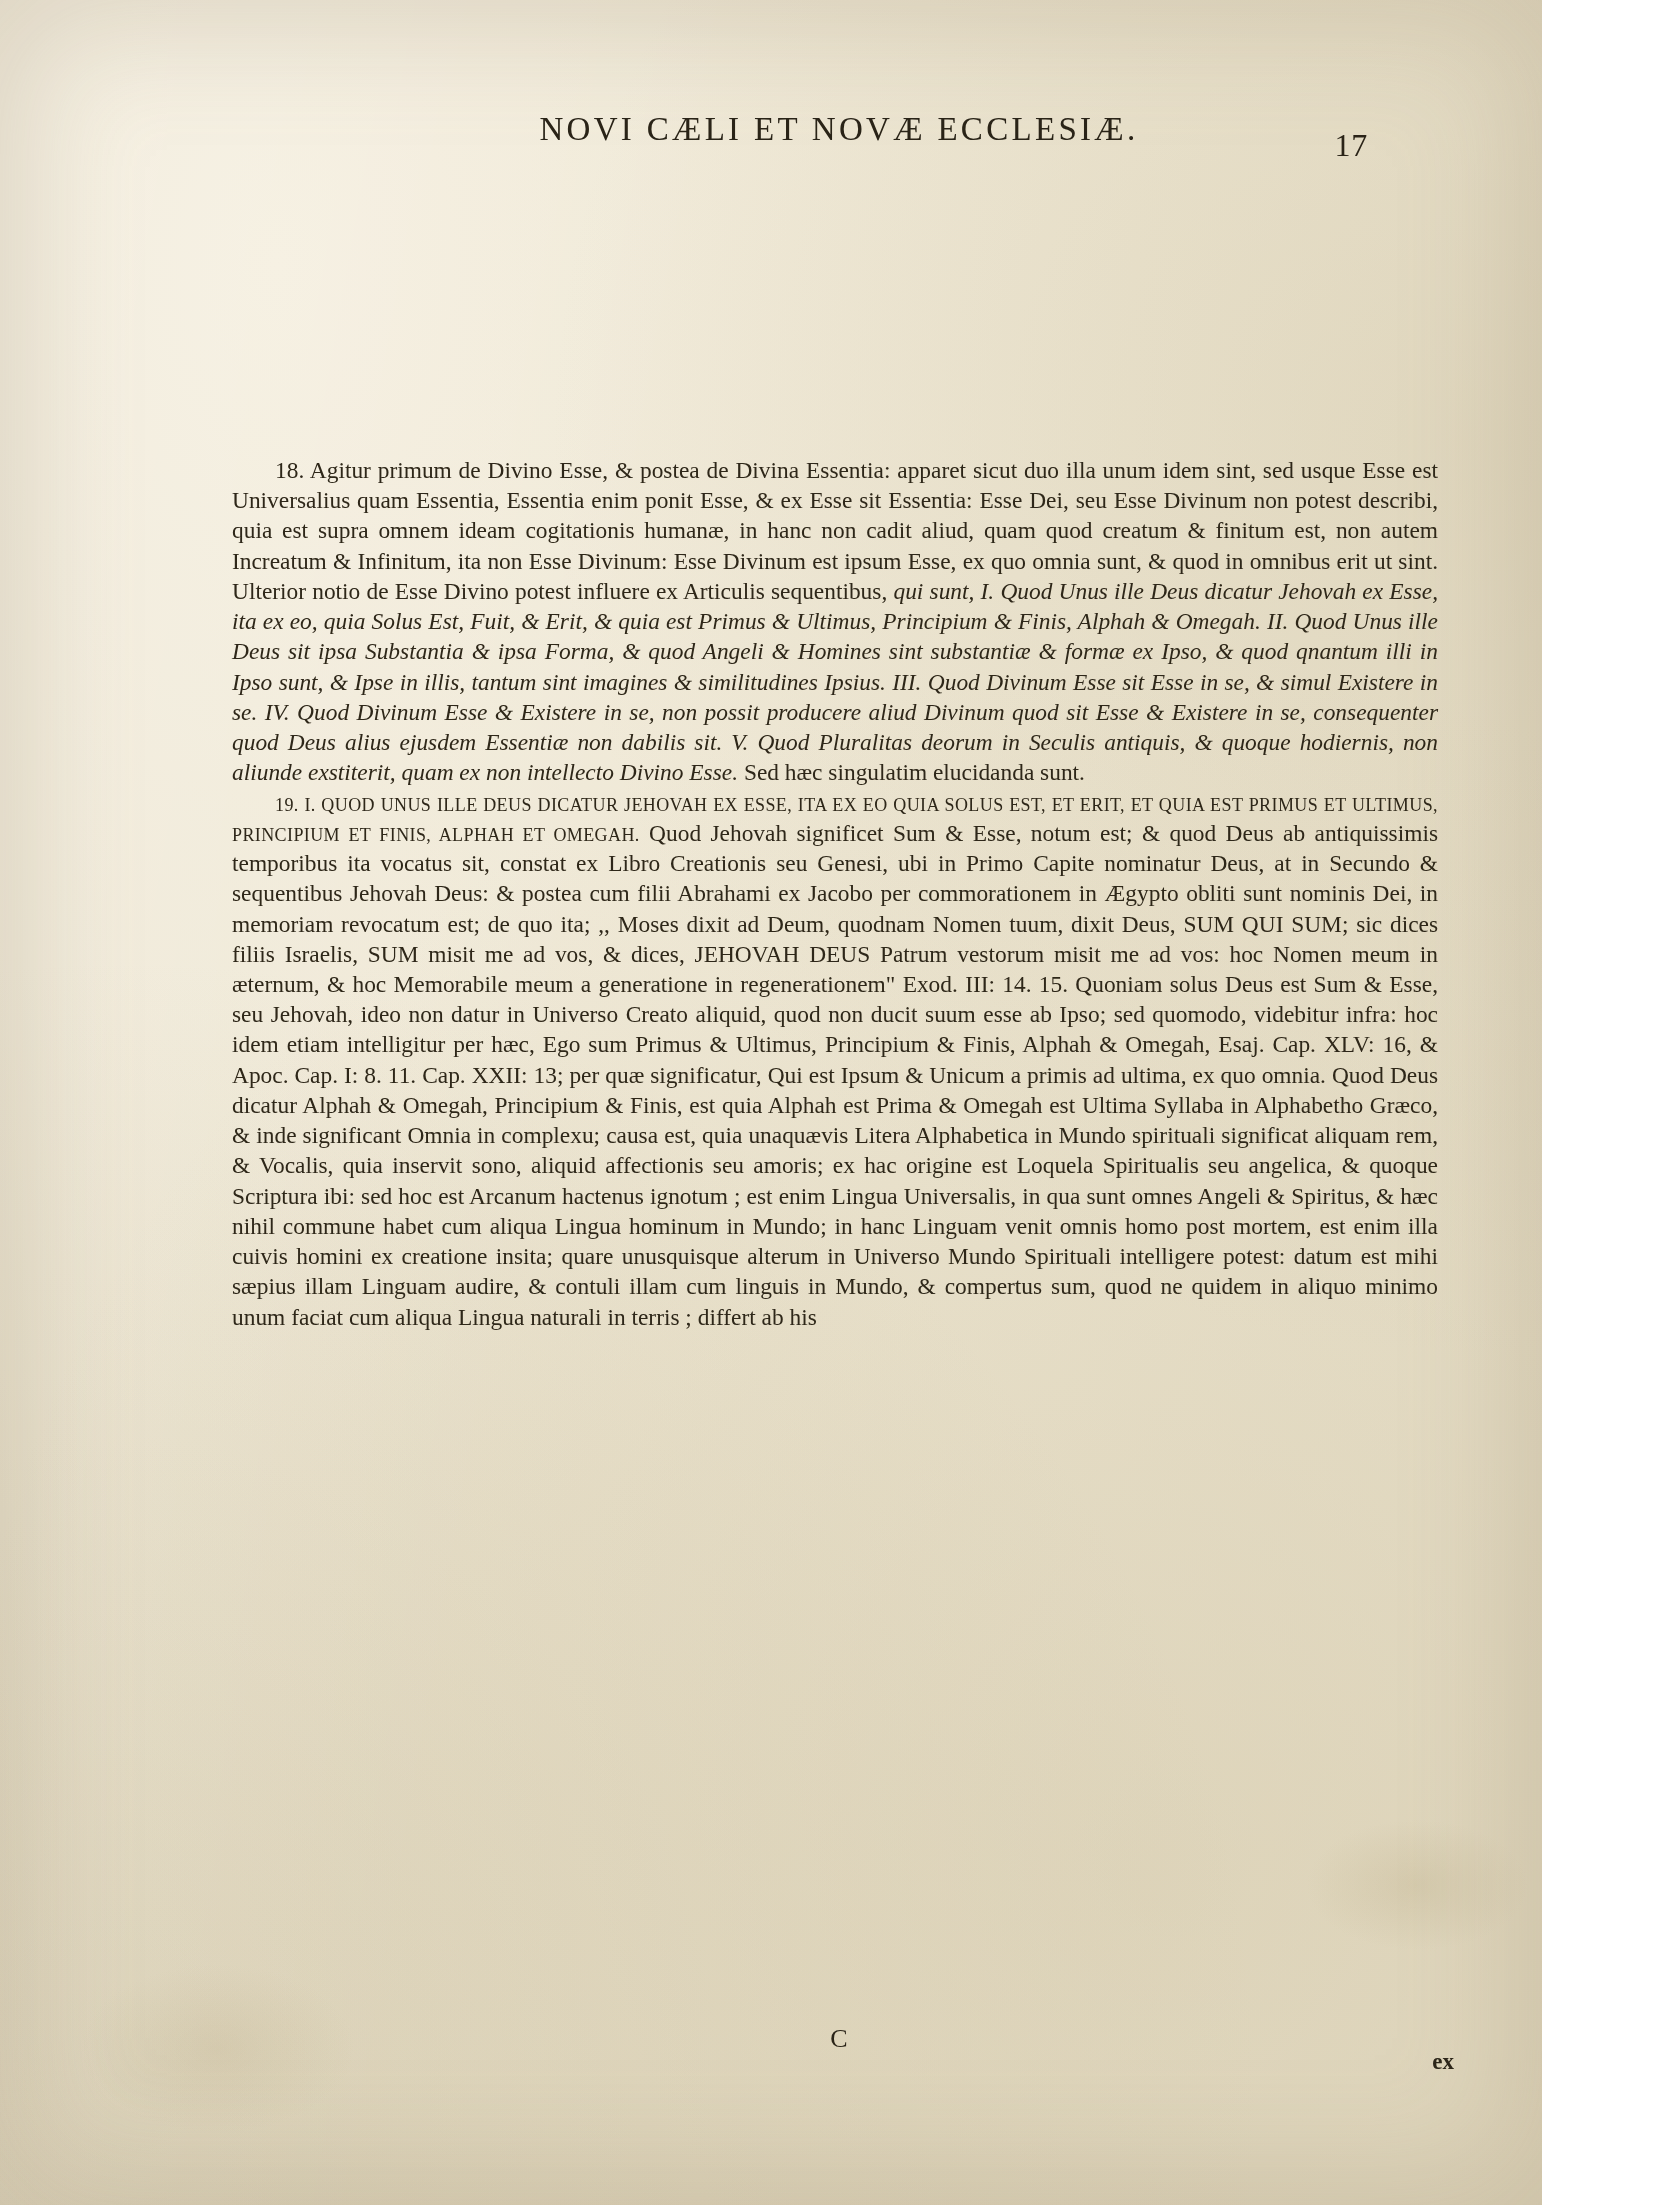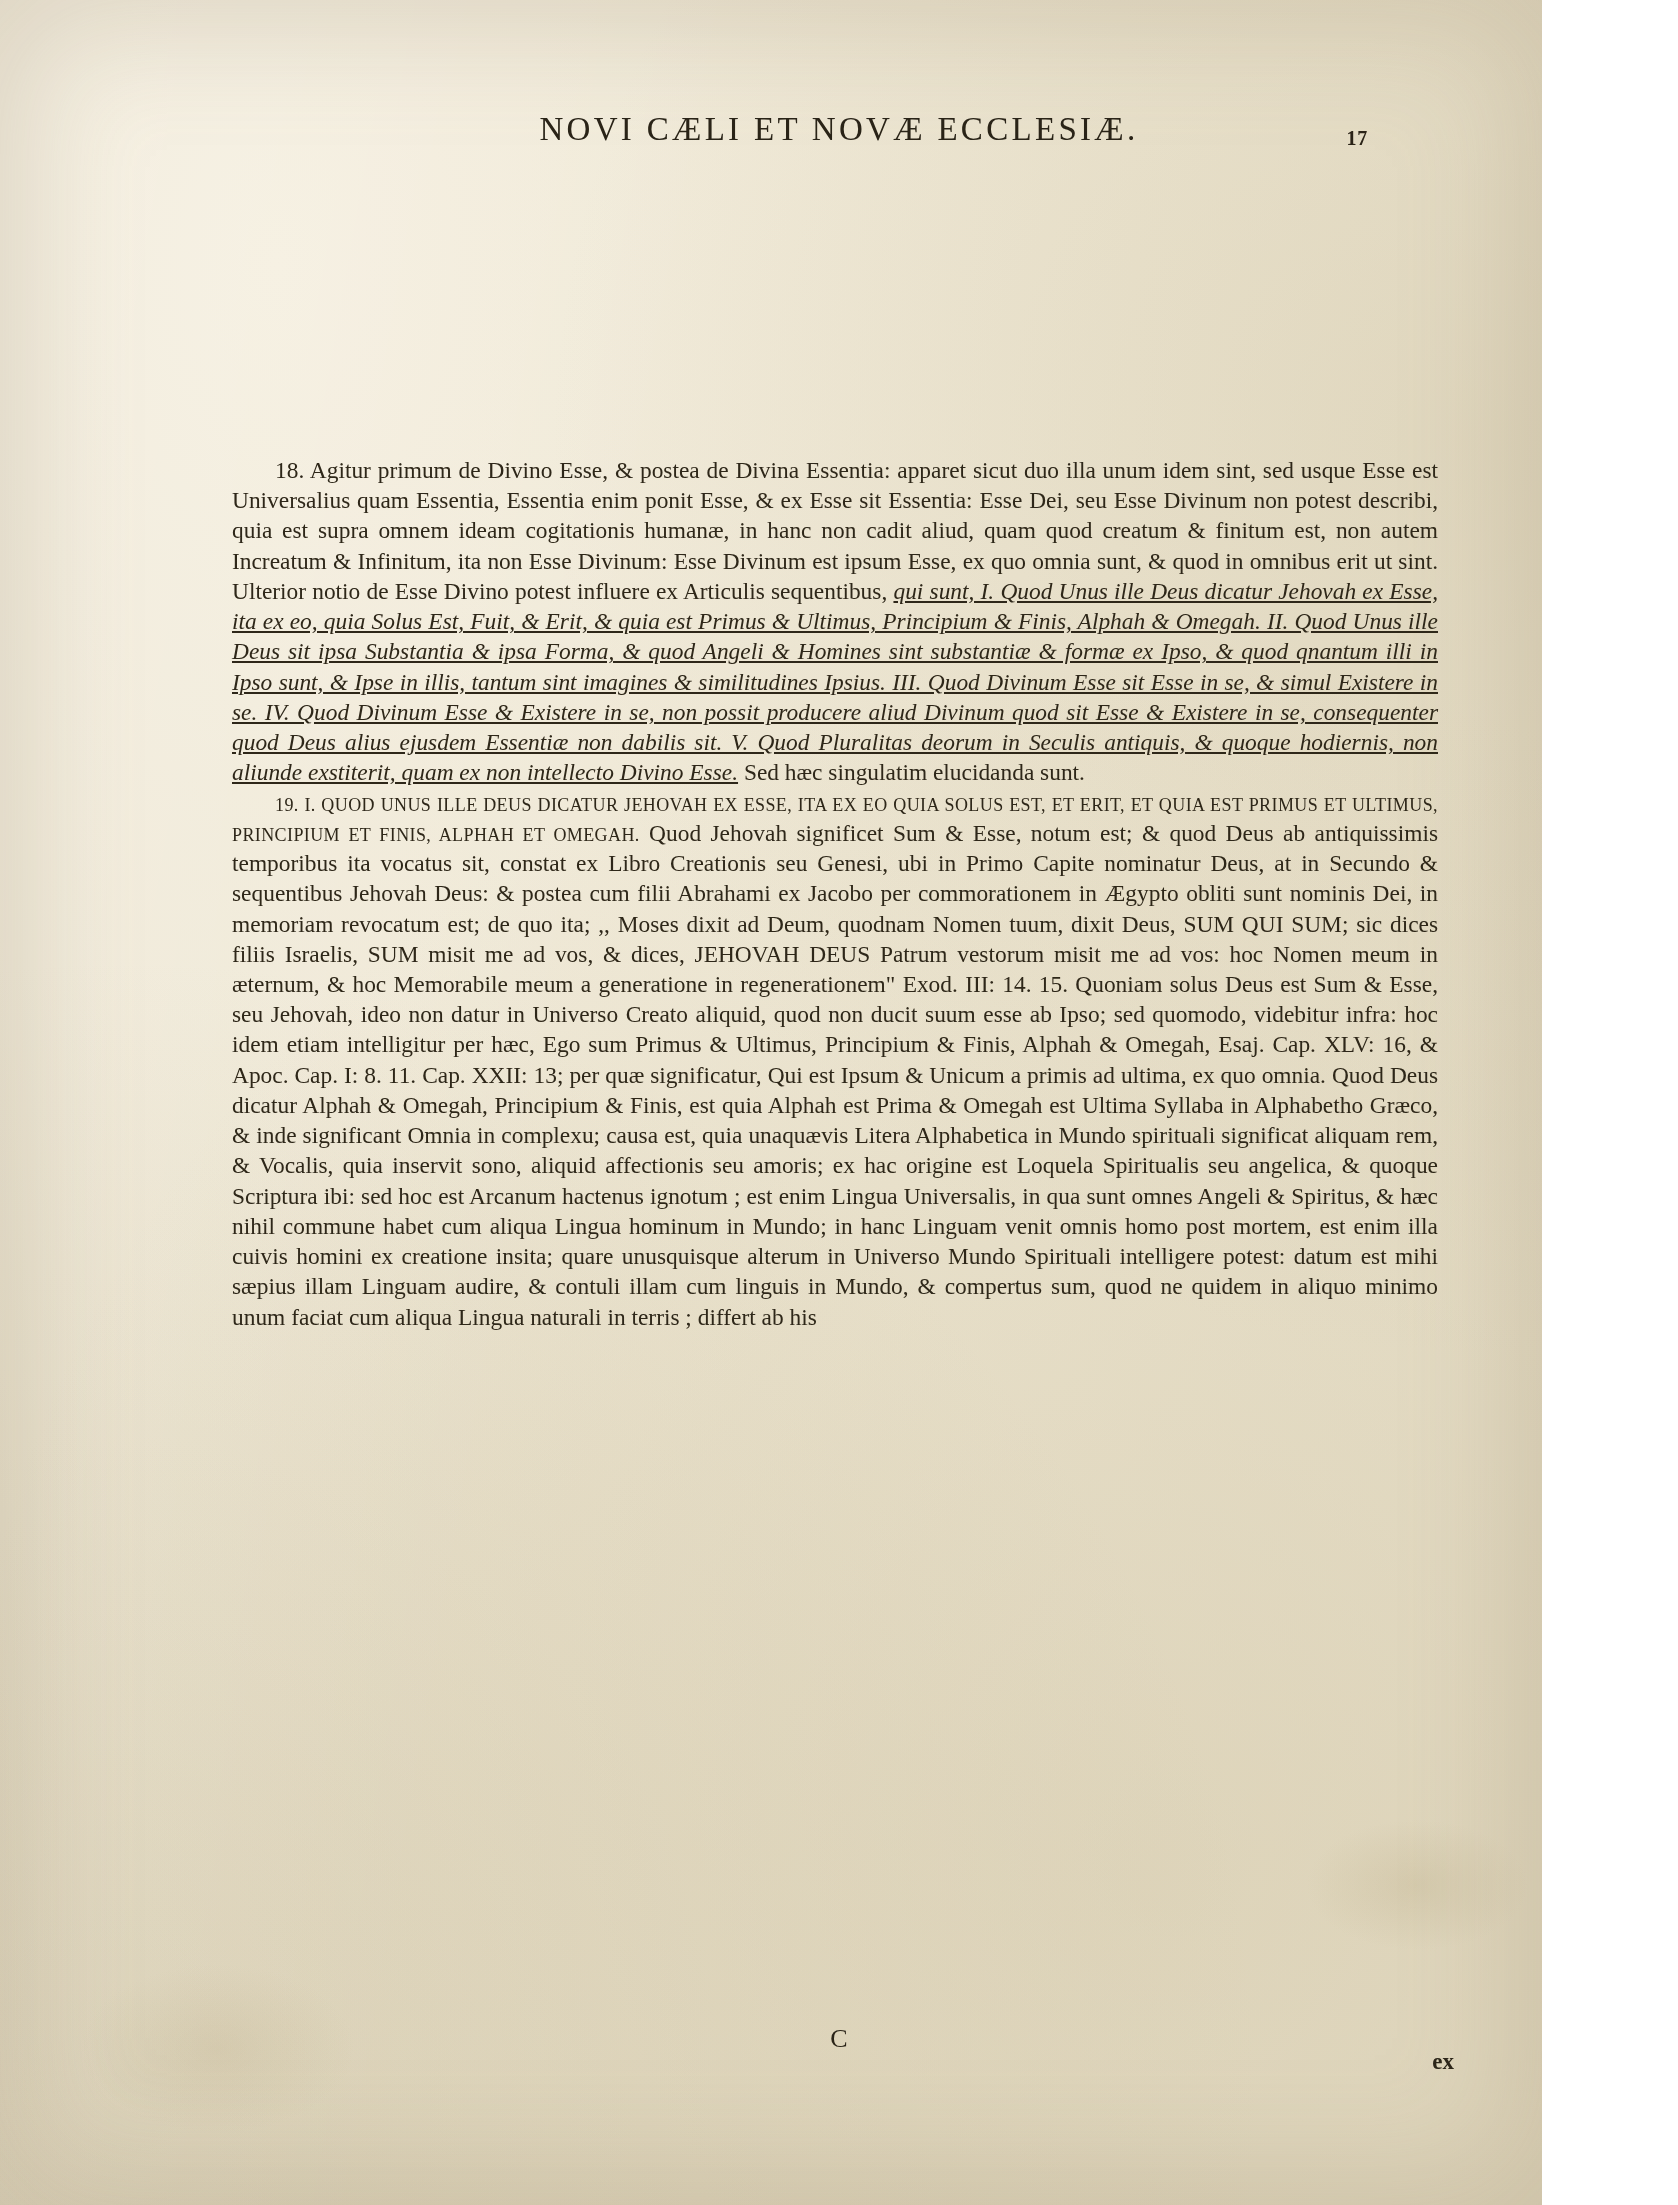--- a/index.html
+++ b/index.html
@@ -54,23 +54,22 @@
     font-size: 33px;
     letter-spacing: 2px;
     font-family: "Liberation Serif", serif;
     color: #2a2418;
   }
   .running-head .rh-text { letter-spacing: 3.3px; }
   .folio {
     position: absolute;
     right: 310px;
     top: 127px;
-    font-size: 20px;
+    font-size: 32px;
     letter-spacing: 0.7px;
-    font-weight: bold;
   }
   .title {
     position: absolute;
     left: 0;
     top: 244px;
     width: 1678px;
     text-align: center;
     font-size: 50px;
     letter-spacing: 3.3px;
     line-height: 1.12;
@@ -88,21 +87,20 @@
     color: #2e2719;
   }
   .body-block p {
     margin: 0;
   }
   .para-indent {
     text-indent: 43px;
   }
   .ital {
     font-style: italic;
-    text-decoration: underline;
   }
   .smallcaps {
     font-variant: small-caps;
     letter-spacing: 0.4px;
   }
   .scbig {
     font-size: 18px;
   }
   .sig {
     position: absolute;

